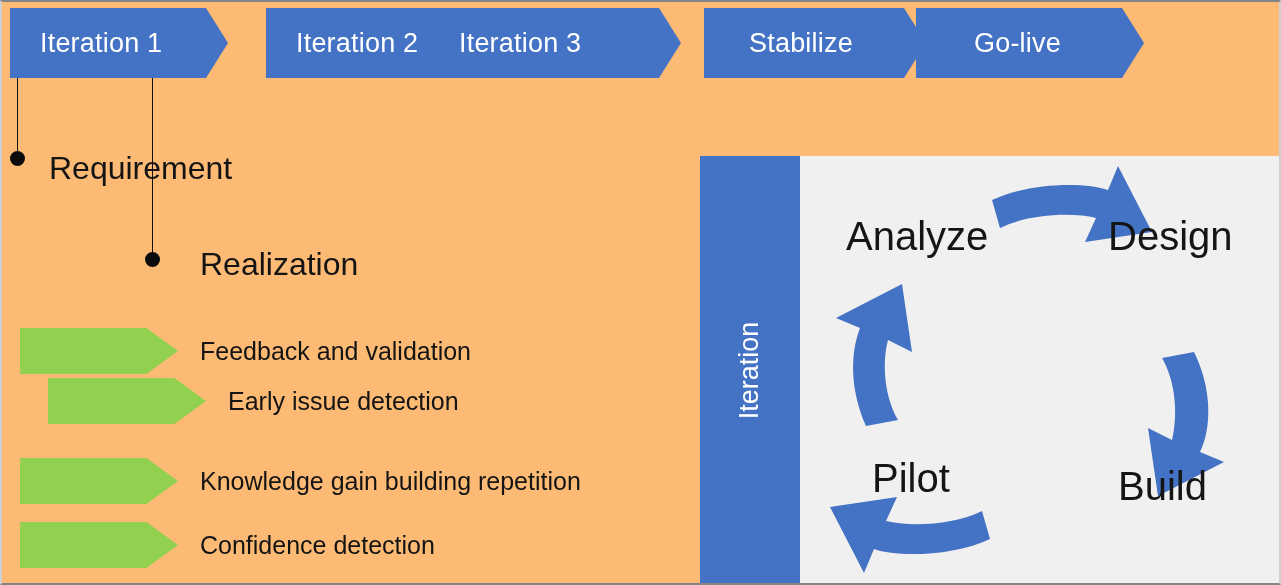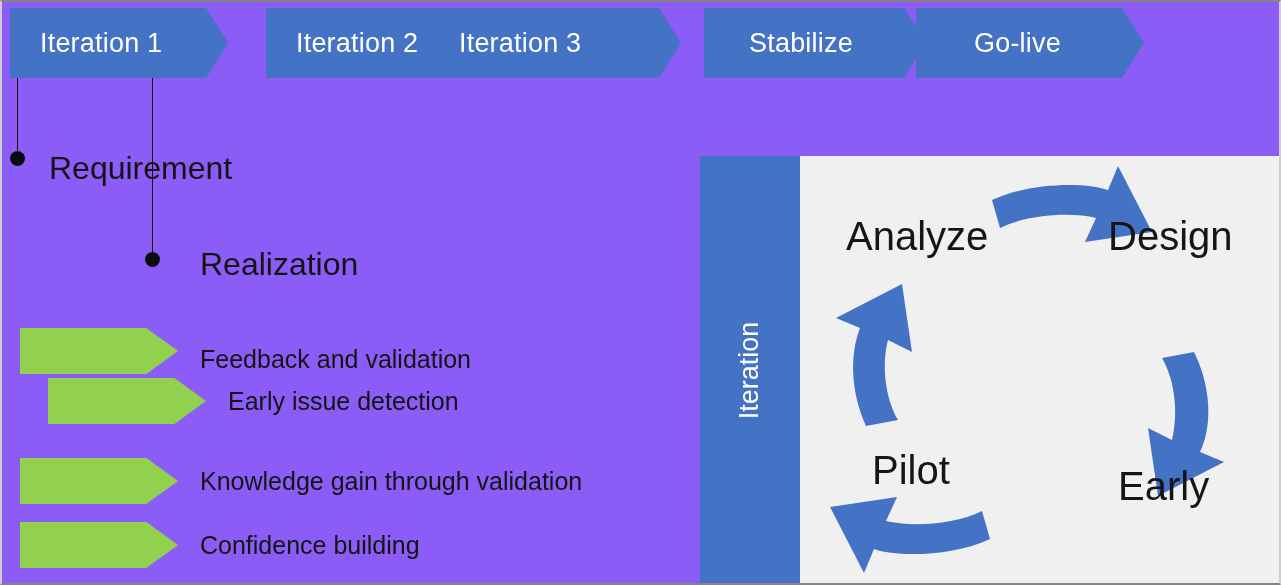--- a/index.html
+++ b/index.html
@@ -11,21 +11,21 @@
     width: 1281px;
     height: 585px;
     background: #f7f7f7;
     font-family: "Liberation Sans", sans-serif;
     overflow: hidden;
   }
   #canvas {
     position: relative;
     width: 1281px;
     height: 585px;
-    background: #8b5cf6;
+    background: #fdba74;
     box-sizing: border-box;
     border-top: 2px solid #848484;
     border-bottom: 2px solid #848484;
     border-left: 2px solid #cfcfcf;
     border-right: 2px solid #cfcfcf;
     overflow: hidden;
   }
 
   
   #phase-ribbon {
@@ -175,38 +175,38 @@
   </div>
 
   <div class="callout-line" style="left:15px; top:76px; height:80px;"></div>
   <div class="callout-dot" style="left:8px; top:149px;"></div>
   <div class="callout-label" style="left:47px; top:148px;">Requirement</div>
 
   <div class="callout-line" style="left:150px; top:76px; height:177px;"></div>
   <div class="callout-dot" style="left:143px; top:250px;"></div>
   <div class="callout-label" style="left:198px; top:244px;">Realization</div>
 
-  <div class="benefit-row" style="top:326px;align-items:flex-end;">
+  <div class="benefit-row" style="top:326px;">
     <span class="benefit-arrow"></span>
     <span class="benefit-label">Feedback and validation</span>
   </div>
 
   <div class="benefit-row" style="top:376px;padding-left:28px;">
     <span class="benefit-arrow"></span>
     <span class="benefit-label">Early issue detection</span>
   </div>
 
   <div class="benefit-row" style="top:456px;">
     <span class="benefit-arrow"></span>
-    <span class="benefit-label">Knowledge gain through validation</span>
+    <span class="benefit-label">Knowledge gain building repetition</span>
   </div>
 
   <div class="benefit-row" style="top:520px;">
     <span class="benefit-arrow"></span>
-    <span class="benefit-label">Confidence building</span>
+    <span class="benefit-label">Confidence detection</span>
   </div>
 
   <div id="cycle-panel">
 
     <div id="iteration-bar">
       <span class="vlabel">Iteration</span>
     </div>
 
     <svg id="cycle-arrows" viewBox="0 0 581 429">
 
@@ -218,18 +218,18 @@
 
       <path fill="#4472c4" d="M 290 383 C 252 401, 196 401, 174 393 L 164 417 L 130 351 L 197 341 L 186 365
                C 210 371, 254 369, 282 355 Z"></path>
 
       <path fill="#4472c4" d="M 166 270 C 150 234, 150 198, 160 172 L 136 162 L 202 128 L 212 196 L 188 184
                C 182 206, 184 240, 198 264 Z"></path>
     </svg>
 
     <div class="cycle-label" style="left:146px; top:58px;">Analyze</div>
     <div class="cycle-label" style="left:408px; top:58px;">Design</div>
-    <div class="cycle-label" style="left:418px; top:308px;">Early</div>
-    <div class="cycle-label" style="left:172px; top:292px;">Pilot</div>
+    <div class="cycle-label" style="left:418px; top:308px;">Build</div>
+    <div class="cycle-label" style="left:172px; top:300px;">Pilot</div>
 
   </div>
 
 </div>
 
 </body></html>

